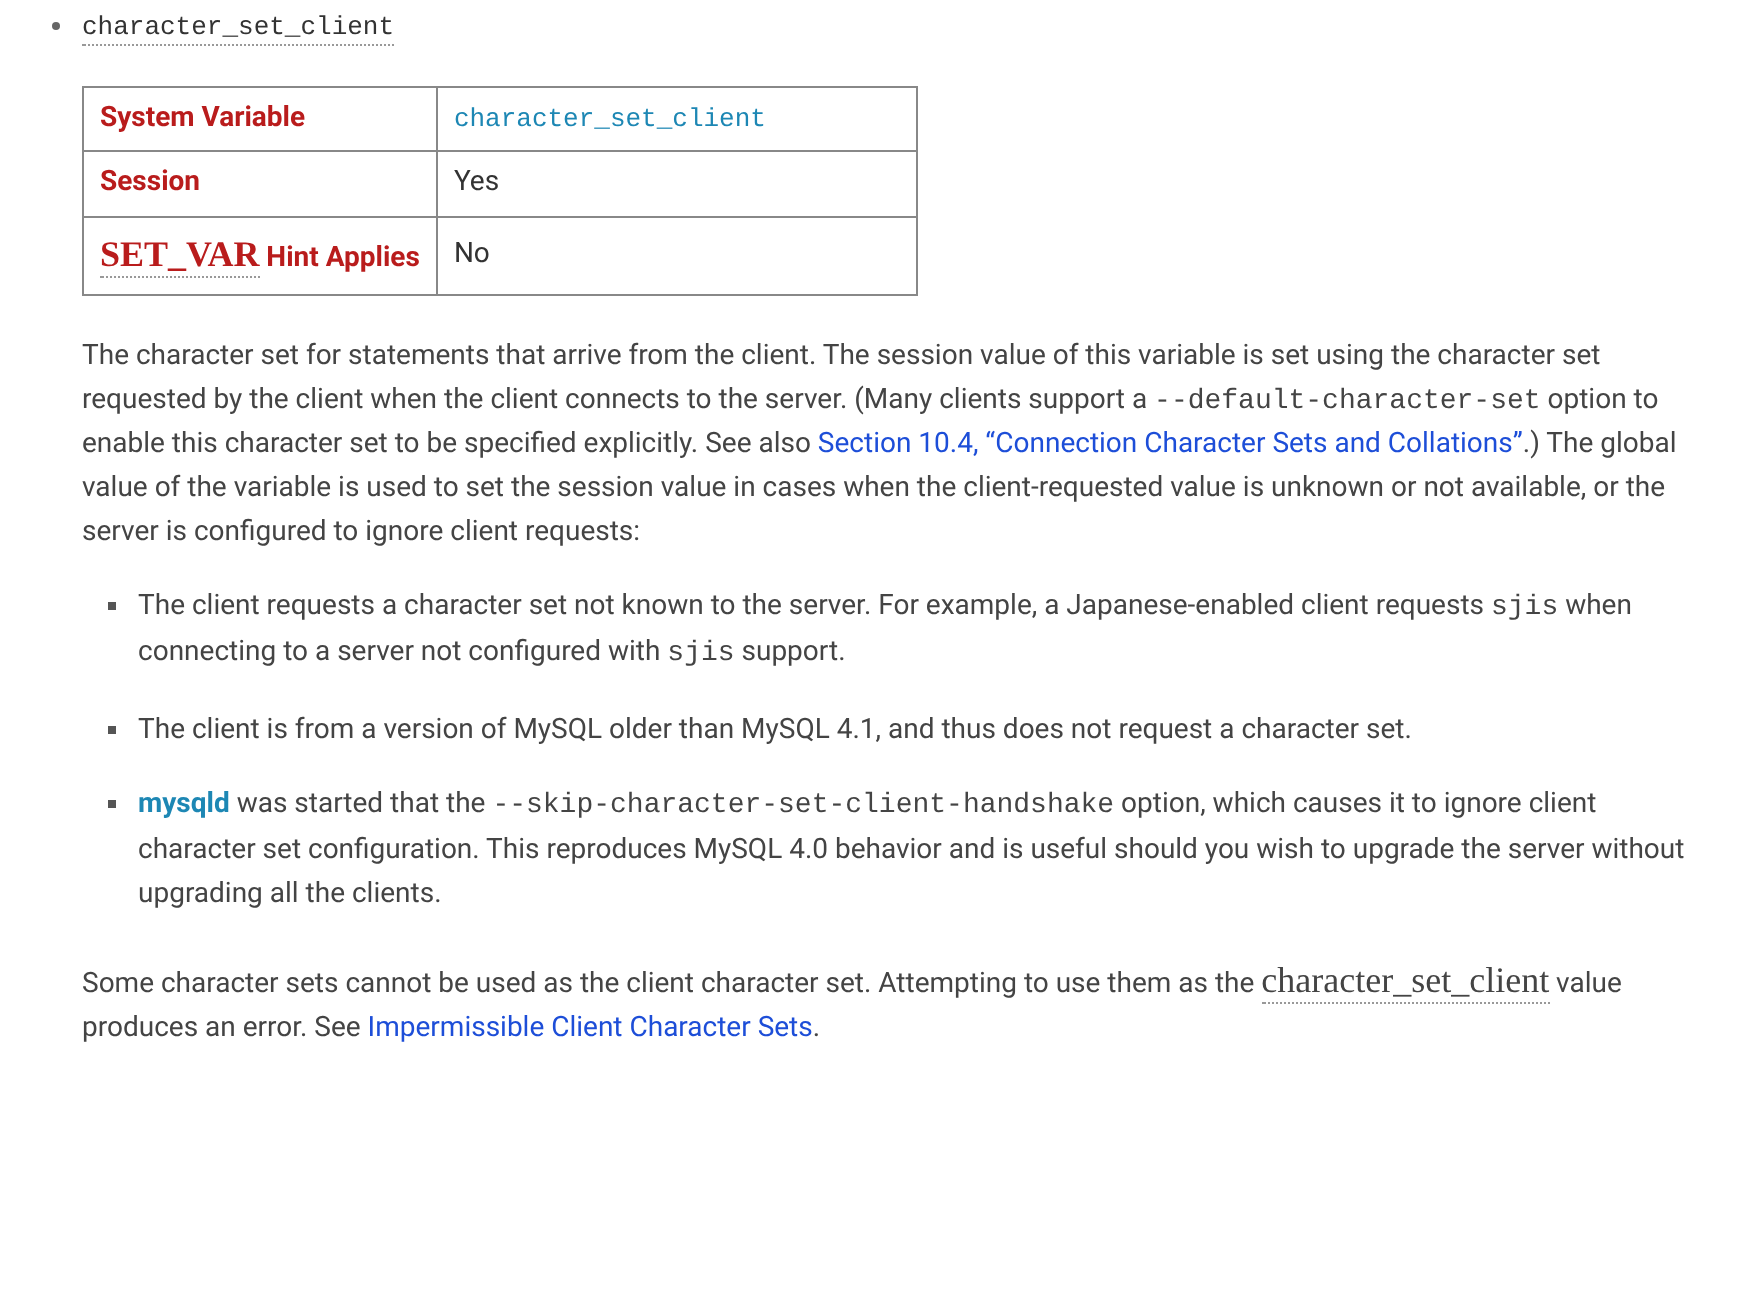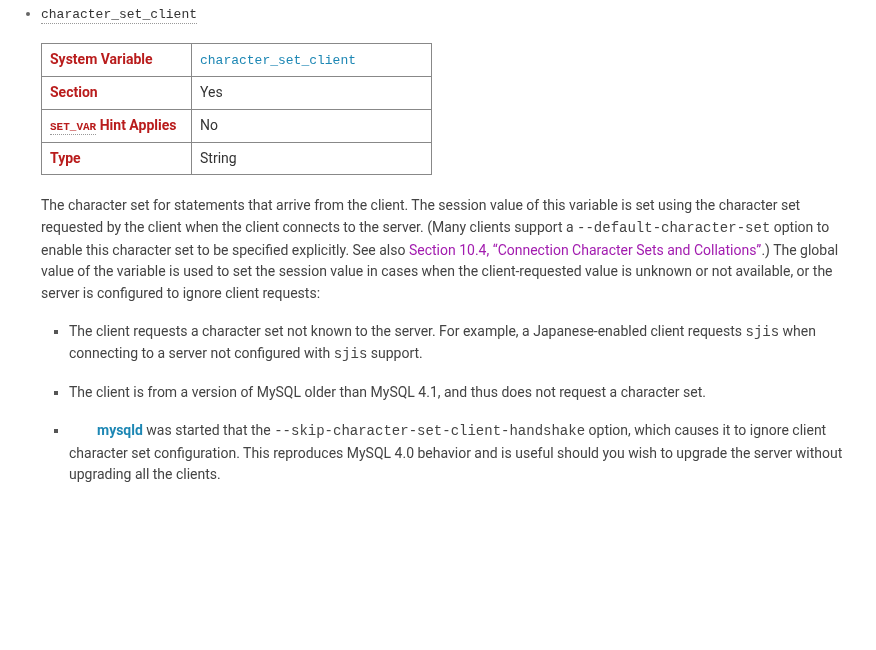--- a/index.html
+++ b/index.html
@@ -55,34 +55,33 @@
   }
   .mono {
     font-family: "Courier New", Courier, monospace;
     font-size: 13px;
   }
   .mono-inline {
     font-family: "Courier New", Courier, monospace;
     font-size: 14px;
   }
   .mono-underlined {
-    font-family: Liberation Mono, monospace;
-    font-size: 11px;
+    font-family: Liberation Serif, serif;
+    font-size: 18px;
     border-bottom: 1px dotted #999;
     padding-bottom: 1px;
   }
   a.link {
-    color: #a21caf;
+    color: #1d4ed8;
     text-decoration: none;
   }
   a.link-bold {
     color: #1d87b4;
     text-decoration: none;
     font-weight: 700;
-    margin-left: 28px;
   }
   p {
     margin: 0 0 16px 0;
     color: #444;
   }
   ul.inner {
     list-style: square;
     padding-left: 28px;
     margin: 0 0 18px 0;
   }
@@ -106,45 +105,44 @@
       <span class="var-heading">character_set_client</span>
     </div>
 
     <table class="props">
       <tbody>
         <tr>
           <th>System Variable</th>
           <td><span class="mono td-link">character_set_client</span></td>
         </tr>
         <tr>
-          <th>Section</th>
+          <th>Session</th>
           <td>Yes</td>
         </tr>
         <tr>
           <th><span class="mono-underlined">SET_VAR</span><span> Hint Applies</span></th>
           <td>No</td>
-        </tr>
-        <tr>
-          <th>Type</th>
-          <td>String</td>
         </tr>
       </tbody>
     </table>
 
     <p>
       <span>The character set for statements that arrive from the client. The session value of this variable is set using the character set requested by the client when the client connects to the server. (Many clients support a </span><span class="mono-inline">--default-character-set</span><span> option to enable this character set to be specified explicitly. See also </span><a href="#" class="link">Section 10.4, “Connection Character Sets and Collations”</a><span>.) The global value of the variable is used to set the session value in cases when the client-requested value is unknown or not available, or the server is configured to ignore client requests:</span>
     </p>
 
     <ul class="inner">
       <li>
         <span>The client requests a character set not known to the server. For example, a Japanese-enabled client requests </span><span class="mono-inline">sjis</span><span> when connecting to a server not configured with </span><span class="mono-inline">sjis</span><span> support.</span>
       </li>
       <li>
         <span>The client is from a version of MySQL older than MySQL 4.1, and thus does not request a character set.</span>
       </li>
       <li>
         <a href="#" class="link-bold">mysqld</a><span> was started that the </span><span class="mono-inline">--skip-character-set-client-handshake</span><span> option, which causes it to ignore client character set configuration. This reproduces MySQL 4.0 behavior and is useful should you wish to upgrade the server without upgrading all the clients.</span>
       </li>
     </ul>
 
+    <p>
+      <span>Some character sets cannot be used as the client character set. Attempting to use them as the </span><span class="mono-underlined">character_set_client</span><span> value produces an error. See </span><a href="#" class="link">Impermissible Client Character Sets</a><span>.</span>
+    </p>
 
   </li>
 </ul>
 
 </body></html>

